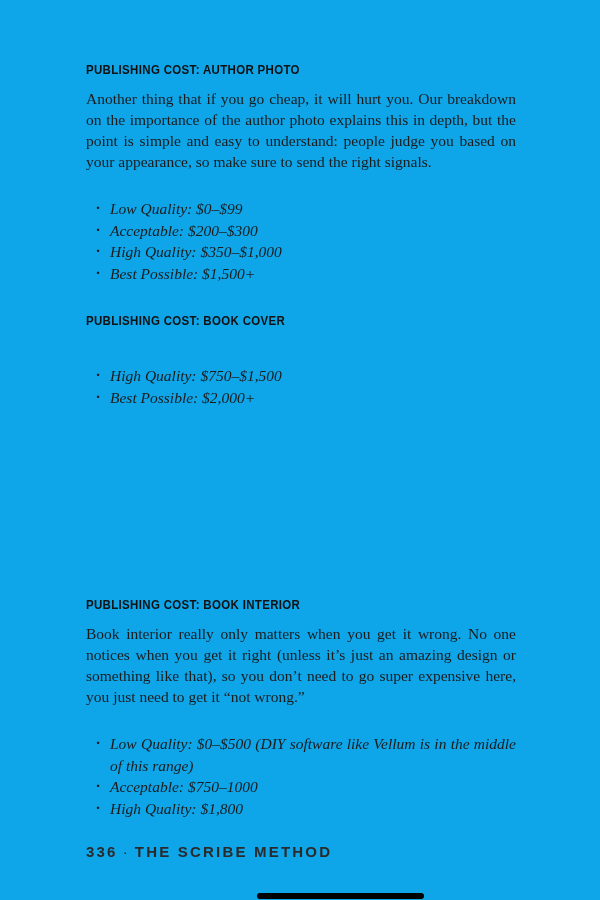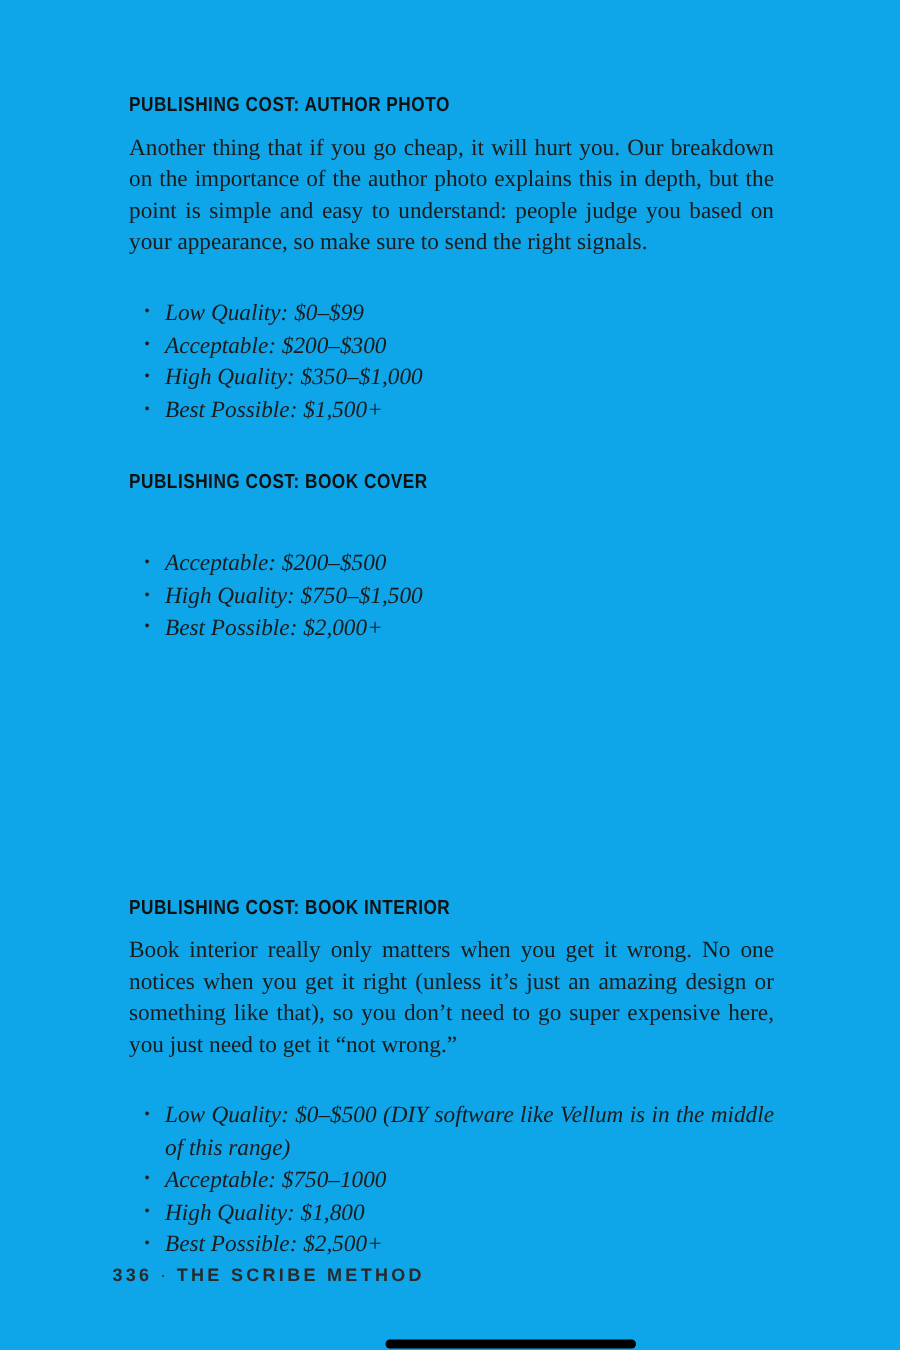--- a/index.html
+++ b/index.html
@@ -61,24 +61,24 @@
     left: 10px;
     top: -1px;
     font-weight: 700;
     color: #1c1c1c;
   }
   .sec-1 { top: 60px; }
   .sec-2 { top: 311px; }
   .sec-3 { top: 595px; }
   .footer {
     position: absolute;
-    left: 75px;
+    left: 86px;
     top: 843px;
     font-family: "Liberation Sans", sans-serif;
-    font-size: 12px;
+    font-size: 15px;
     font-weight: 700;
     letter-spacing: 2.2px;
     color: #2a2a2a;
     white-space: nowrap;
   }
   .footer .sep { margin: 0 5px; font-weight: 400; }
   .progress-bar {
     position: absolute;
     left: 257px;
     bottom: 1px;
@@ -100,34 +100,32 @@
       <li>Low Quality: $0–$99</li>
       <li>Acceptable: $200–$300</li>
       <li>High Quality: $350–$1,000</li>
       <li>Best Possible: $1,500+</li>
     </ul>
   </div>
 
   <div class="content-col sec-2">
     <span class="section-heading">PUBLISHING COST: BOOK COVER</span><br>
     <ul class="cost-list">
-      <li>Acceptable: $200–$500</li>
       <li>High Quality: $750–$1,500</li>
       <li>Best Possible: $2,000+</li>
     </ul>
   </div>
 
   <div class="content-col sec-3">
     <span class="section-heading">PUBLISHING COST: BOOK INTERIOR</span><br>
     <p class="body-para">Book interior really only matters when you get it wrong. No one notices when you get it right (unless it’s just an amazing design or something like that), so you don’t need to go super expensive here, you just need to get it “not wrong.”</p>
     <ul class="cost-list">
       <li>Low Quality: $0–$500 (DIY software like Vellum is in the middle of this range)</li>
       <li>Acceptable: $750–1000</li>
       <li>High Quality: $1,800</li>
-      <li>Best Possible: $2,500+</li>
     </ul>
   </div>
 
   <div class="footer">
     <span>336</span><span class="sep">·</span><span>THE SCRIBE METHOD</span>
   </div>
 
   <div class="progress-bar"></div>
 
 </div>

